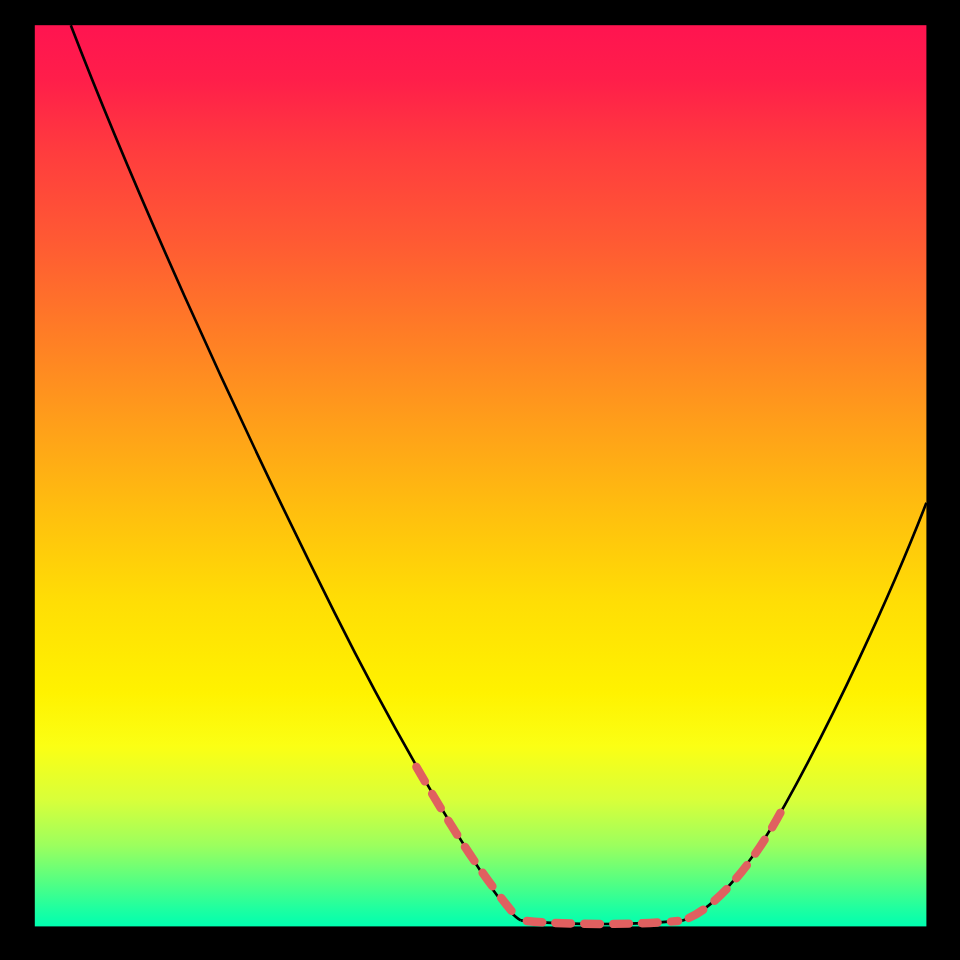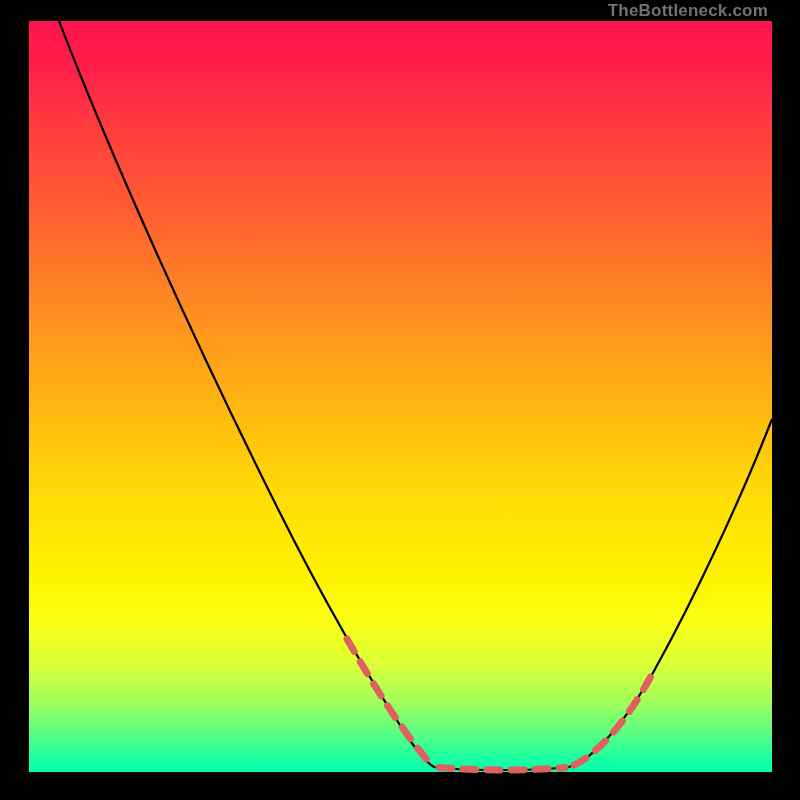--- a/index.html
+++ b/index.html
@@ -65,21 +65,20 @@
     width: 743px;
     height: 751px;
     overflow: visible;
   }
 </style>
 </head>
 <body>
 
 <div class="frame">
 
-  <div class="watermark">TheBottleneck.com</div>
 
   <div class="plot-area">
 
     <svg class="curves" viewBox="0 0 743 751" preserveAspectRatio="none">
 
       <path d="M 30 0
                C 80 130, 160 310, 250 490
                C 300 590, 345 665, 380 718
                C 392 735, 399 743, 405 746" fill="none" stroke="#000000" stroke-width="2.2"></path>
 

